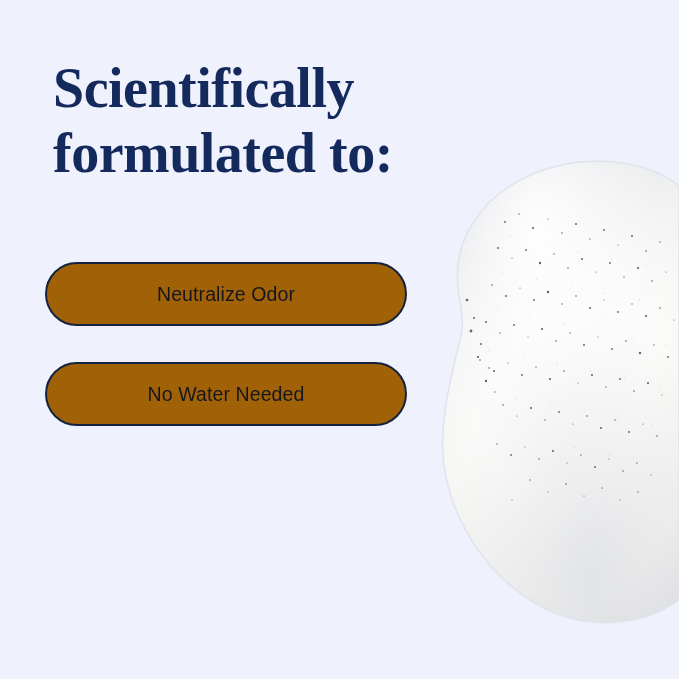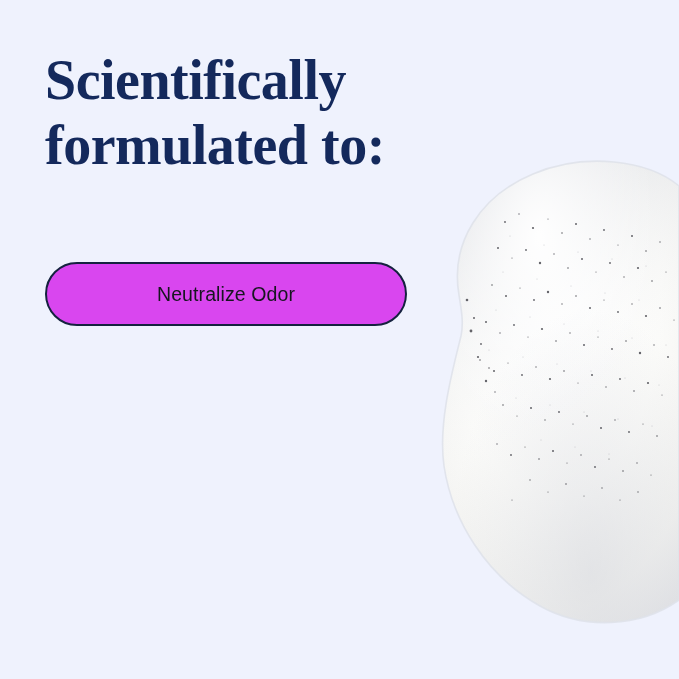--- a/index.html
+++ b/index.html
@@ -34,21 +34,21 @@
     height: 679px;
     display: block;
   }
 
   
   .headline {
     position: absolute;
     left: 45px;
     top: 48px;
     width: 420px;
-    margin: 0;
+    margin: 8px;
     color: #14295c;
     font-family: "Liberation Serif", "DejaVu Serif", serif;
     font-weight: 700;
     font-size: 56px;
     line-height: 1.16;
     letter-spacing: -0.5px;
     white-space: pre-line;
   }
 
   
@@ -60,21 +60,21 @@
     display: flex;
     flex-direction: column;
     gap: 36px;
   }
   .pill {
     box-sizing: border-box;
     width: 362px;
     height: 64px;
     border: 2.5px solid #15223f;
     border-radius: 36px;
-    background: #d946ef;
+    background: #a16207;
     color: #16161f;
     font-family: "Liberation Sans", sans-serif;
     font-size: 19.5px;
     font-weight: 400;
     letter-spacing: 0.1px;
     display: flex;
     align-items: center;
     justify-content: center;
     text-align: center;
     padding: 0 18px;
@@ -286,15 +286,18 @@
     </svg>
   </div>
 
   <h1 class="headline">Scientifically
 formulated to:</h1>
 
   <div class="pill-stack">
     <div class="pill">
       <span>Neutralize Odor</span>
     </div>
+    <div class="pill">
+      <span>No Water Needed</span>
+    </div>
   </div>
 
 </div>
 
 </body></html>

